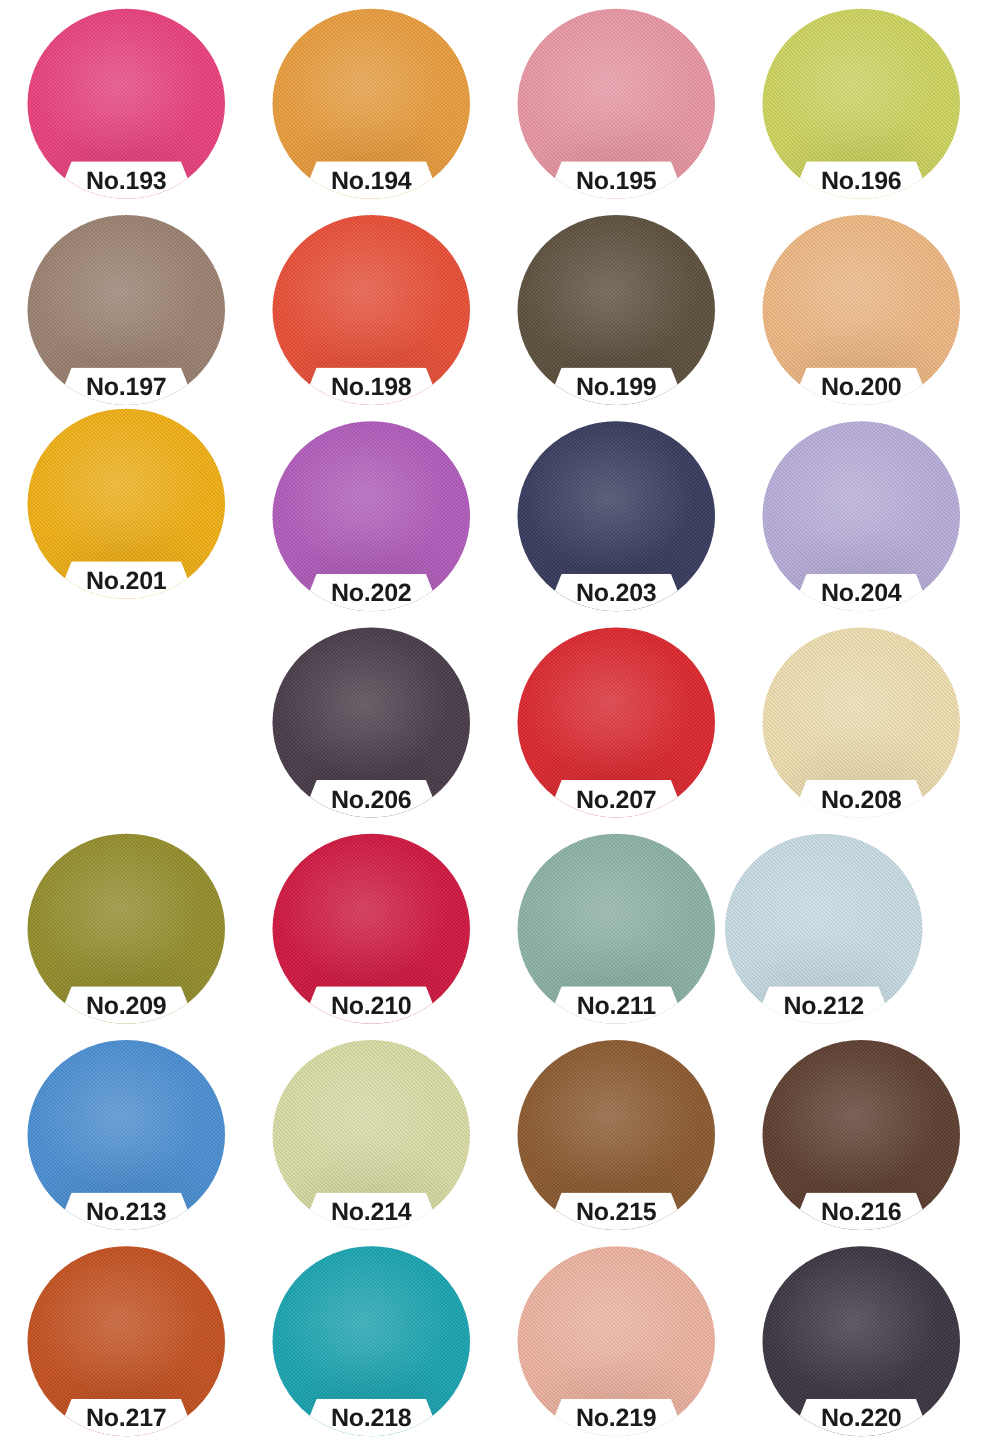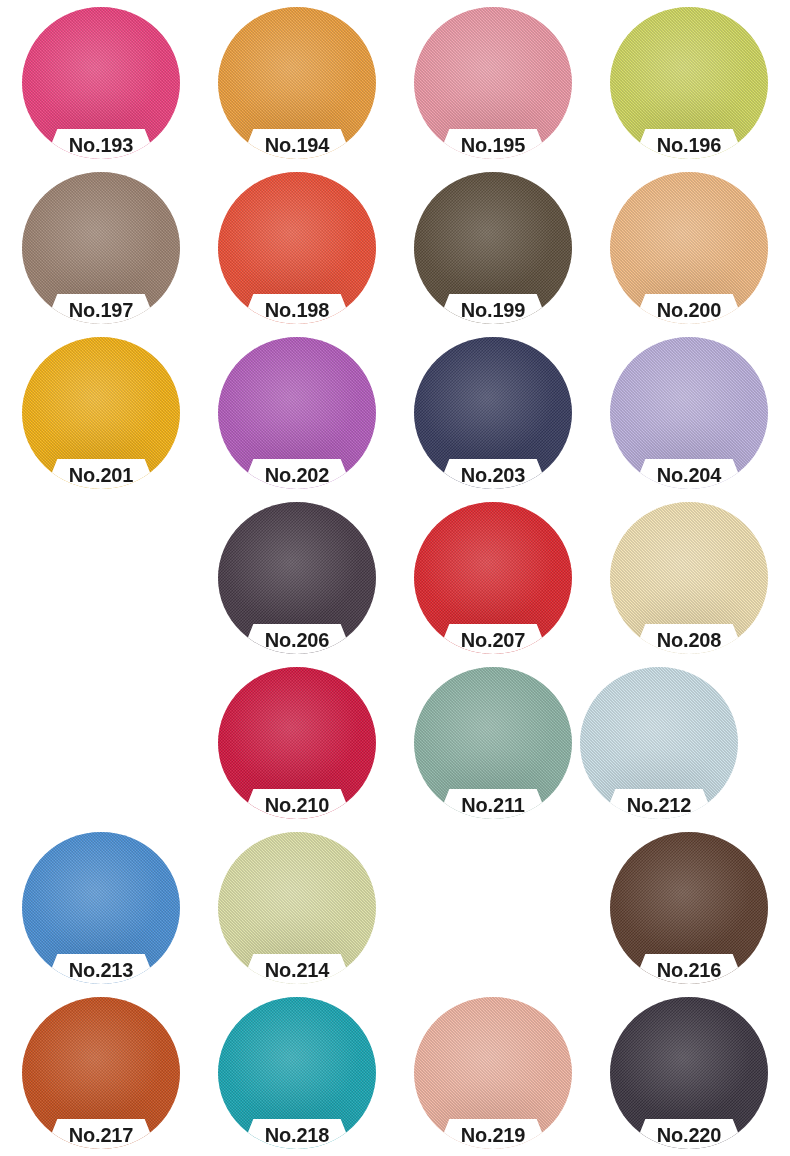--- a/index.html
+++ b/index.html
@@ -166,21 +166,21 @@
       <div class="label">No.199</div>
     </div>
     <div class="swatch" style="--sw: #f5bc85; left: 610px; top: 172px;">
       <div class="disc">
         <div class="weave"></div>
         <div class="sheen"></div>
         <div class="notch"></div>
       </div>
       <div class="label">No.200</div>
     </div>
-    <div class="swatch" style="--sw: #f8b412; left: 22px; top: 337px;">
+    <div class="swatch" style="--sw: #f8b412; left: 22px; top: 327px;">
       <div class="disc">
         <div class="weave"></div>
         <div class="sheen"></div>
         <div class="notch"></div>
       </div>
       <div class="label">No.201</div>
     </div>
     <div class="swatch" style="--sw: #b55cc0; left: 218px; top: 337px;">
       <div class="disc">
         <div class="weave"></div>
@@ -222,20 +222,28 @@
       <div class="label">No.207</div>
     </div>
     <div class="swatch" style="--sw: #f5e4b4; left: 610px; top: 502px;">
       <div class="disc">
         <div class="weave"></div>
         <div class="sheen"></div>
         <div class="notch"></div>
       </div>
       <div class="label">No.208</div>
     </div>
+    <div class="swatch" style="--sw: #97902a; left: 22px; top: 667px;">
+      <div class="disc">
+        <div class="weave"></div>
+        <div class="sheen"></div>
+        <div class="notch"></div>
+      </div>
+      <div class="label">No.209</div>
+    </div>
     <div class="swatch" style="--sw: #d6143f; left: 218px; top: 667px;">
       <div class="disc">
         <div class="weave"></div>
         <div class="sheen"></div>
         <div class="notch"></div>
       </div>
       <div class="label">No.210</div>
     </div>
     <div class="swatch" style="--sw: #8fb7a8; left: 414px; top: 667px;">
       <div class="disc">
@@ -262,20 +270,28 @@
       <div class="label">No.213</div>
     </div>
     <div class="swatch" style="--sw: #dfe2a8; left: 218px; top: 832px;">
       <div class="disc">
         <div class="weave"></div>
         <div class="sheen"></div>
         <div class="notch"></div>
       </div>
       <div class="label">No.214</div>
     </div>
+    <div class="swatch" style="--sw: #8e5a2e; left: 414px; top: 832px;">
+      <div class="disc">
+        <div class="weave"></div>
+        <div class="sheen"></div>
+        <div class="notch"></div>
+      </div>
+      <div class="label">No.215</div>
+    </div>
     <div class="swatch" style="--sw: #5d3d2e; left: 610px; top: 832px; text-align: center;">
       <div class="disc">
         <div class="weave"></div>
         <div class="sheen"></div>
         <div class="notch"></div>
       </div>
       <div class="label">No.216</div>
     </div>
     <div class="swatch" style="--sw: #c9501d; left: 22px; top: 997px;">
       <div class="disc">

